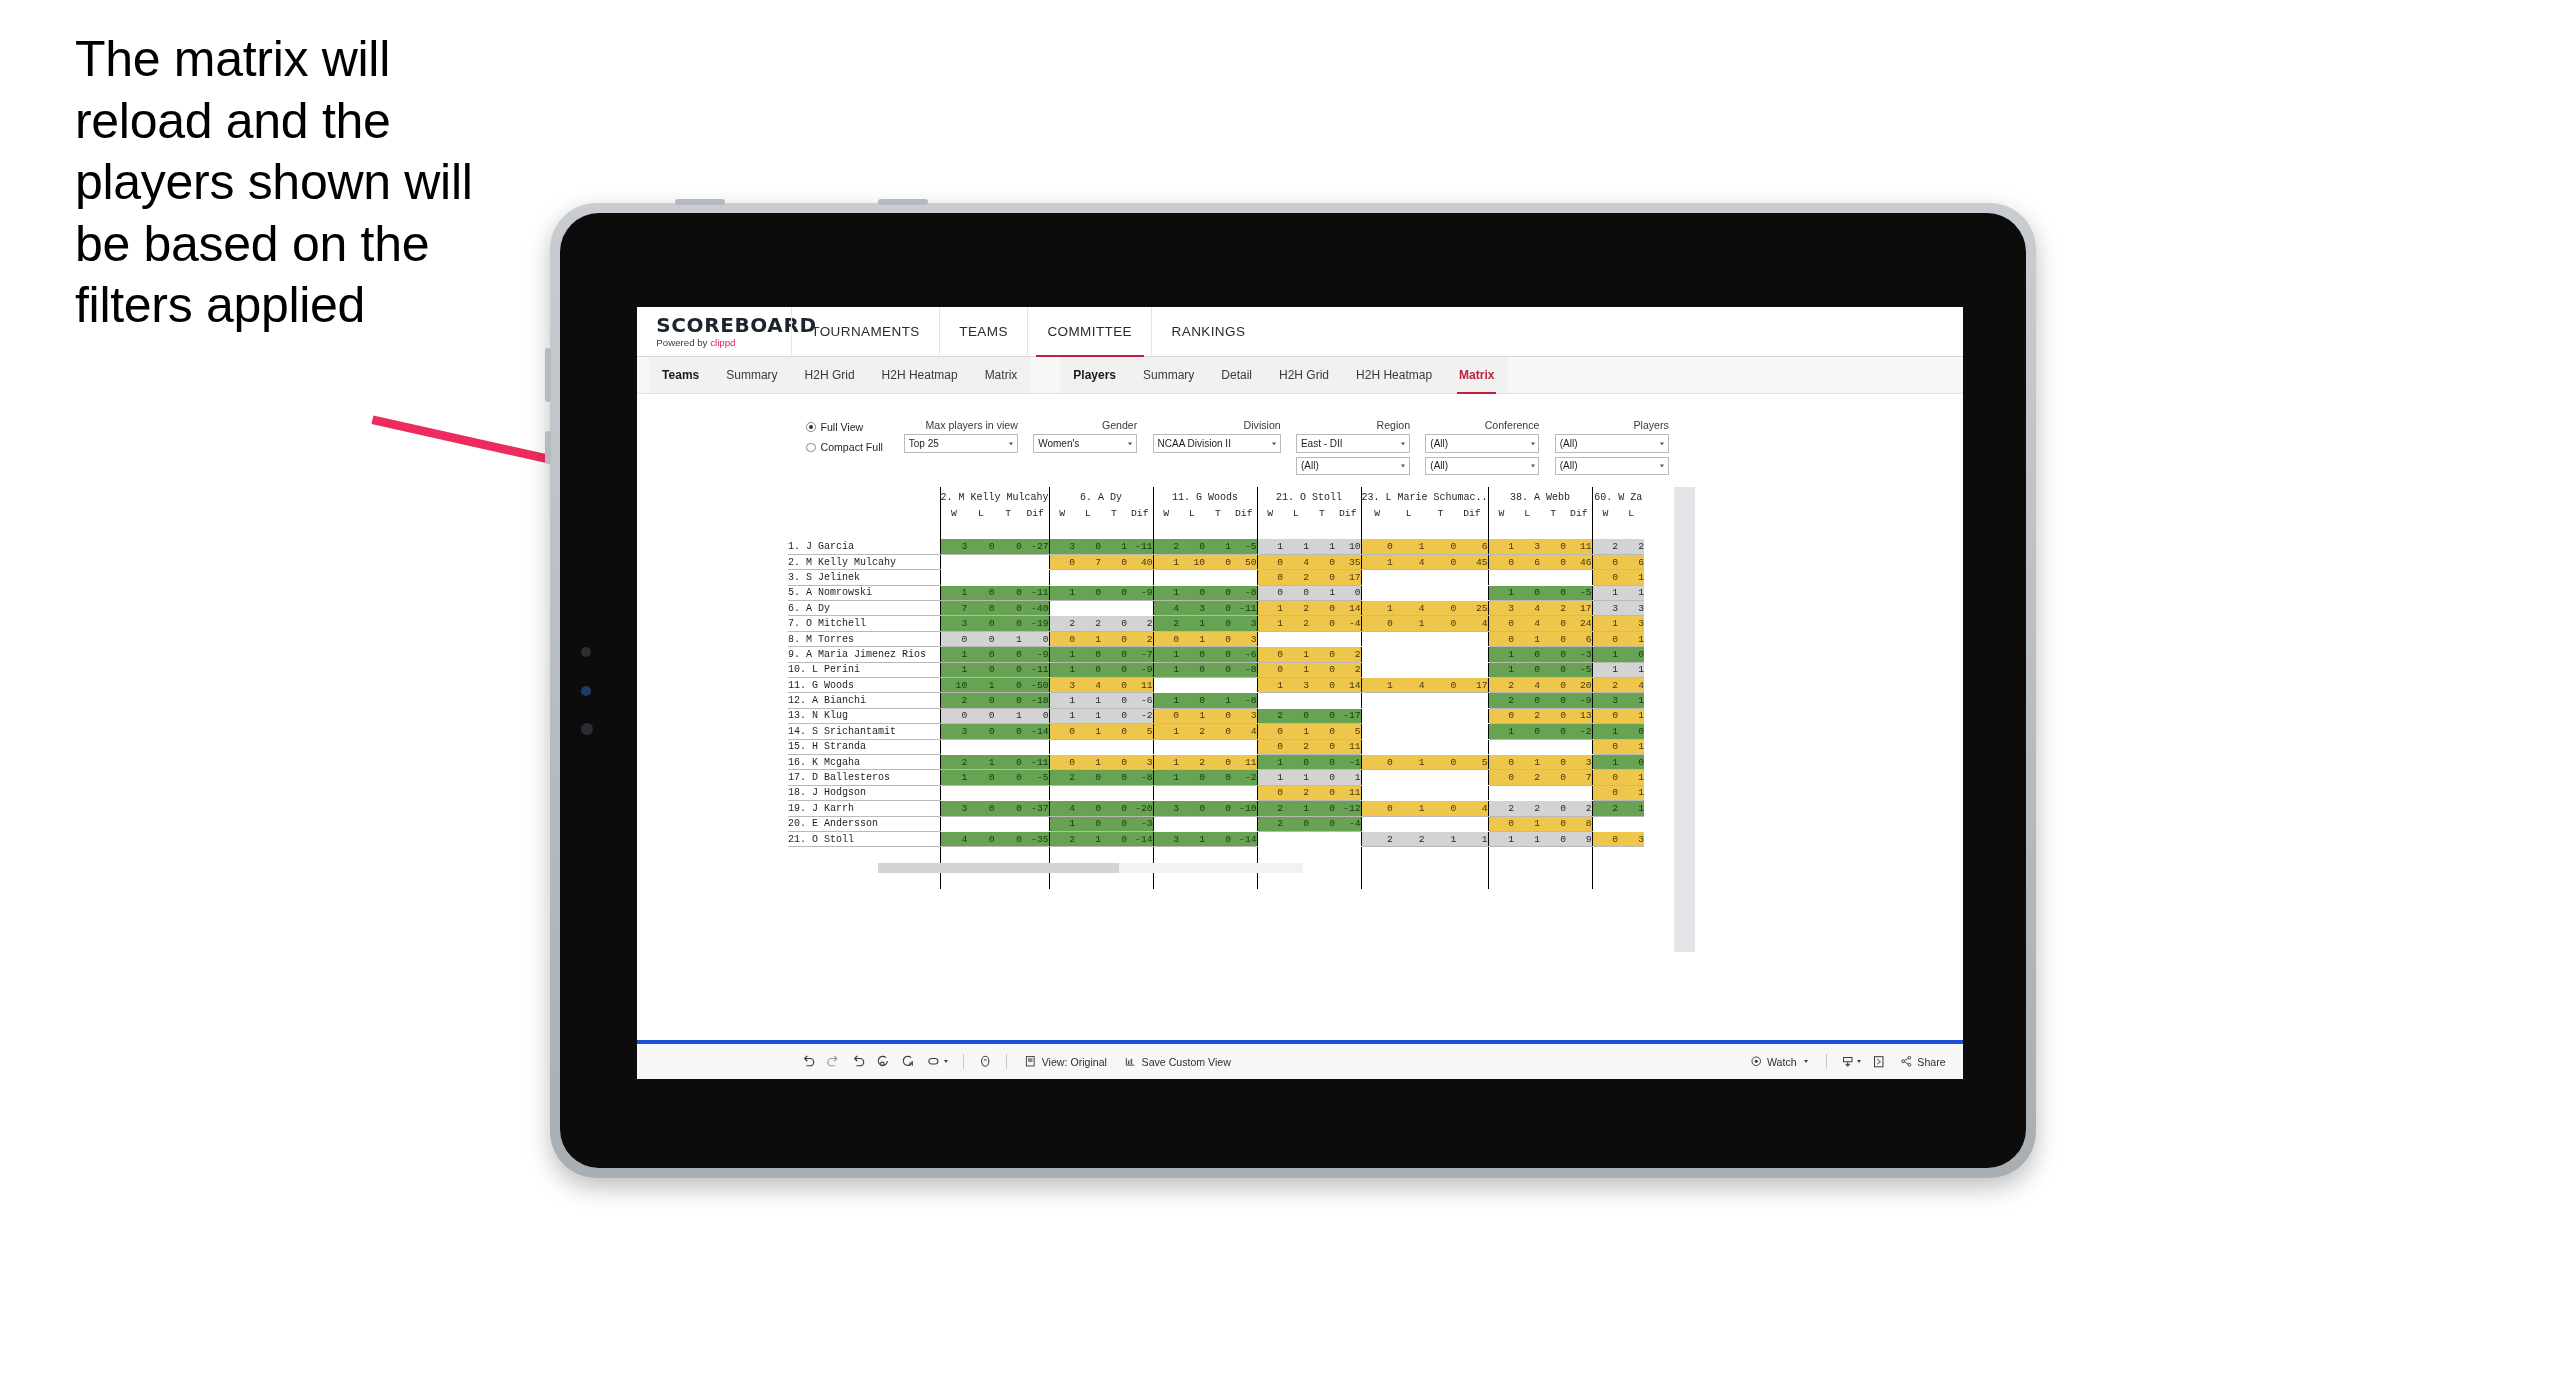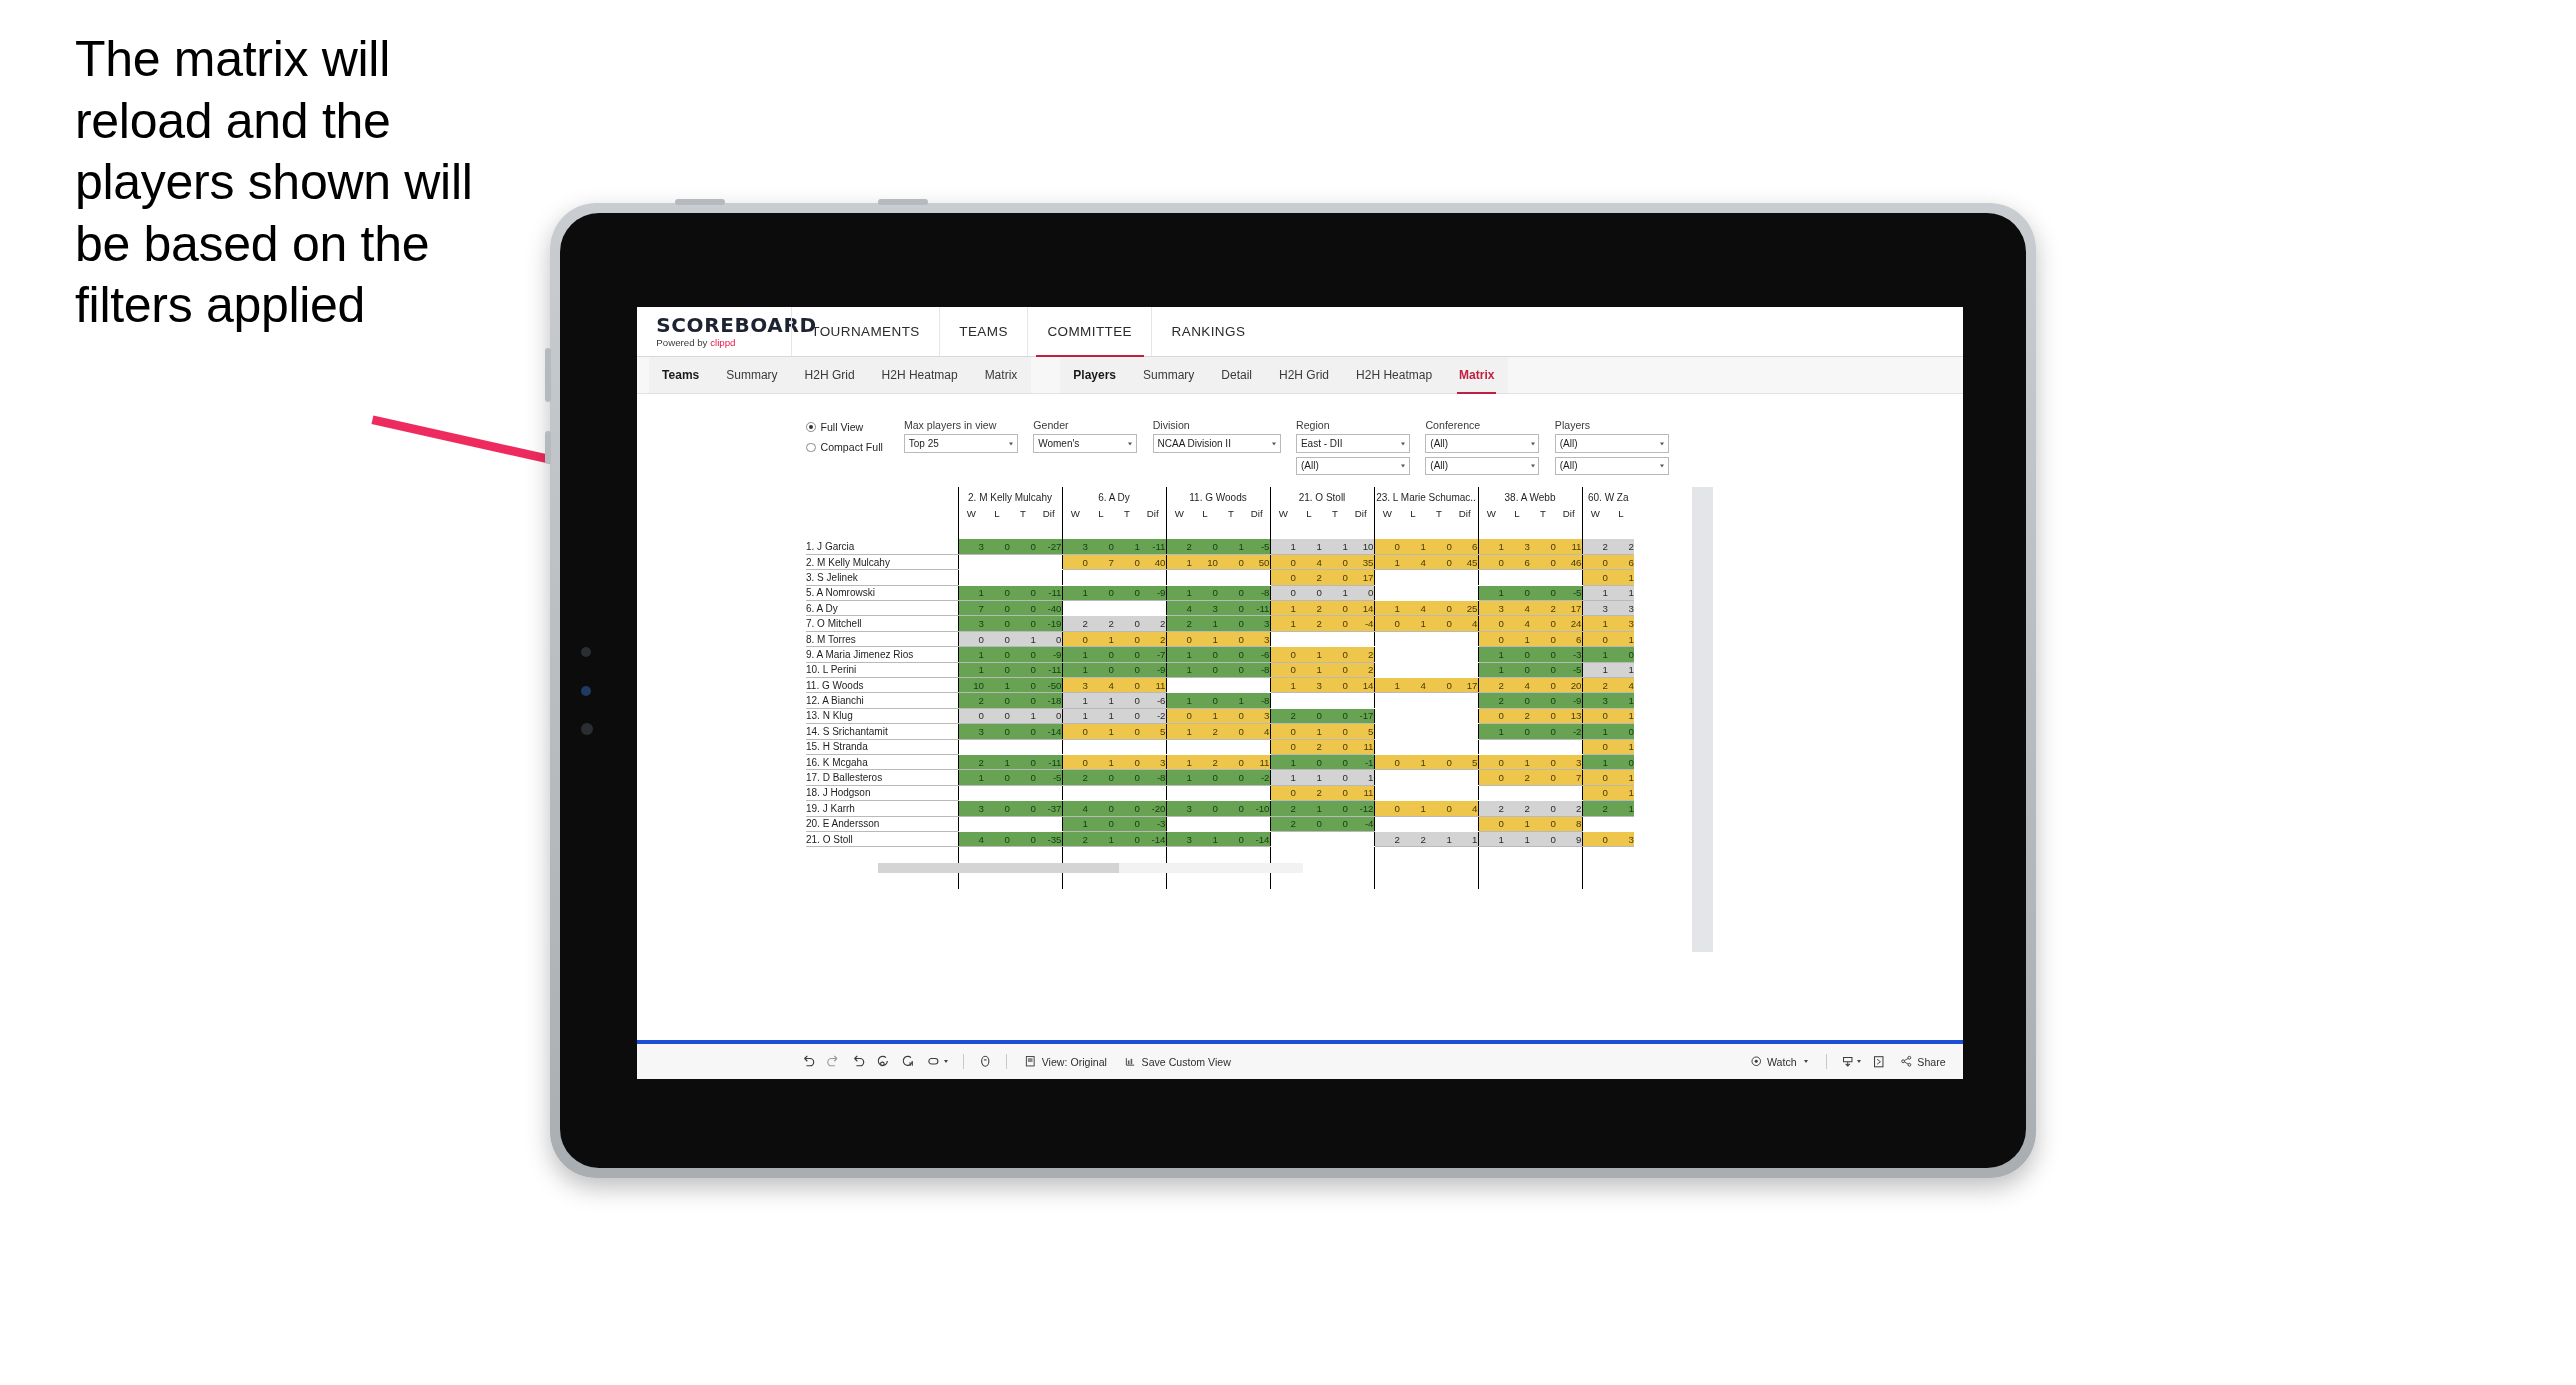--- a/index.html
+++ b/index.html
@@ -118,21 +118,21 @@
     content:""; position:absolute; left:11.6px; right:11.6px; bottom:0;
     height:1.9px; background:#c0203f;
   }
 
   
   #viz { position:relative; height: 685px; background:#ffffff; padding-top: 11.6px; }
 
   
   #filters {
     position:absolute; left: 169px; top: 25px;
-    display:flex; gap: 0; align-items:flex-start;
+    display:flex; gap: 0; align-items:flex-start;text-align:right;
   }
   .fgroup { margin-right: 15.4px; }
   .flabel { font-size: 10.6px; color:#3b3b3b; margin-bottom:2.9px; height:12.5px; }
   .radio-row { display:flex; align-items:center; gap:4.8px; height:16.4px; font-size:10.6px; color:#262626;}
   .radio {
     width:9.7px; height:9.7px; border-radius:50%;
     border:1px solid #888; background:#fff;
     display:inline-block; position:relative; flex:none;
   }
   .radio.on::after{
@@ -148,23 +148,24 @@
   .sel.w-mid { width: 104px; }
   .sel.w-div { width: 128px; }
   .sel .caret {
     position:absolute; right:3.9px; top:50%; transform:translateY(-50%);
     width:0;height:0;border-left:2.9px solid transparent;border-right:2.9px solid transparent;
     border-top:3.9px solid #555;
   }
 
   
   #matrix-wrap {
-    position:absolute; left: 169px; top: 93px;
+    position:absolute; left: 151px; top: 93px;
     width: 907px; height: 502px;
     background:#fff;
+    font-family:Liberation Mono, monospace;
   }
   #matrix-scroll-shade {
     position:absolute; right:0; top:0; width: 21px; height: 465px;
     background:#e3e5e8;
   }
   table.matrix { border-collapse: collapse; table-layout: fixed; }
   table.matrix td, table.matrix th { padding:0; margin:0; }
 
   .hdr-blank { width: 152px; }
   th.grp {

